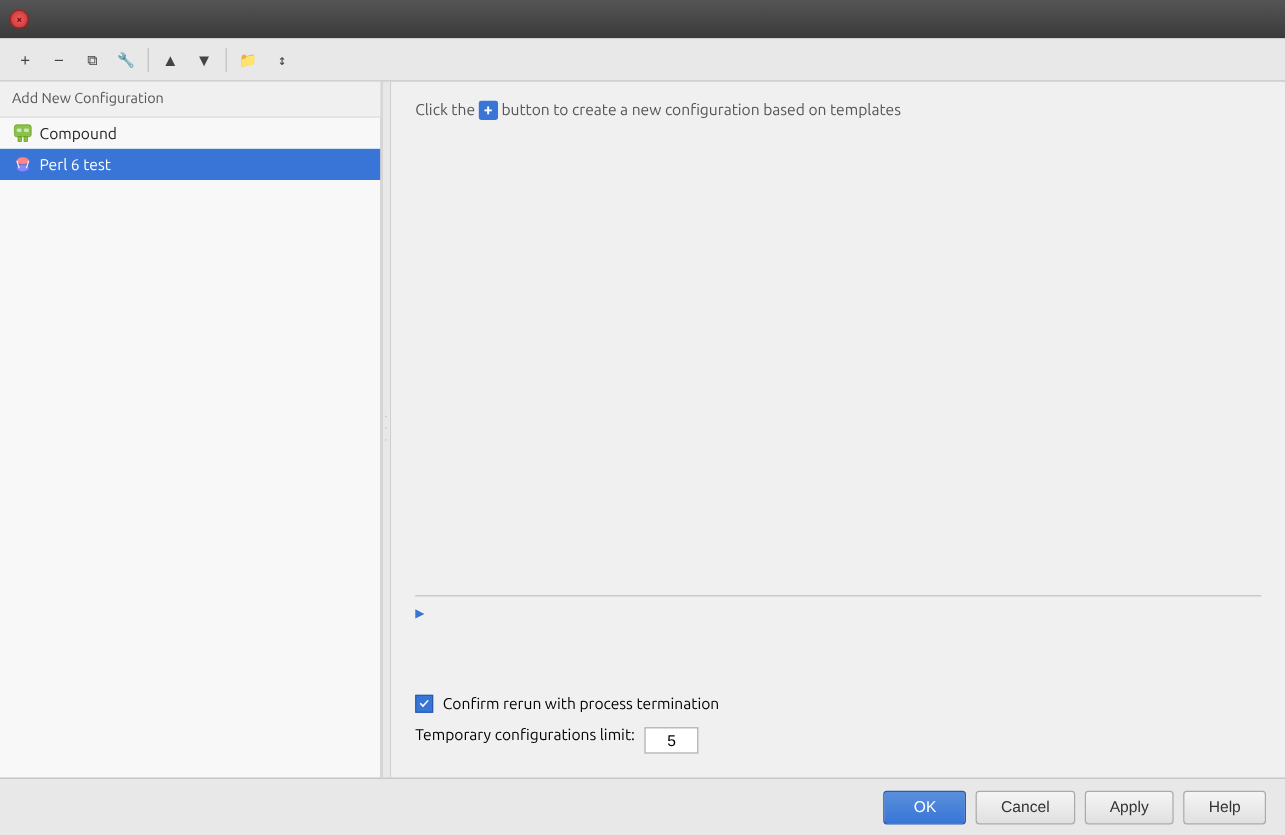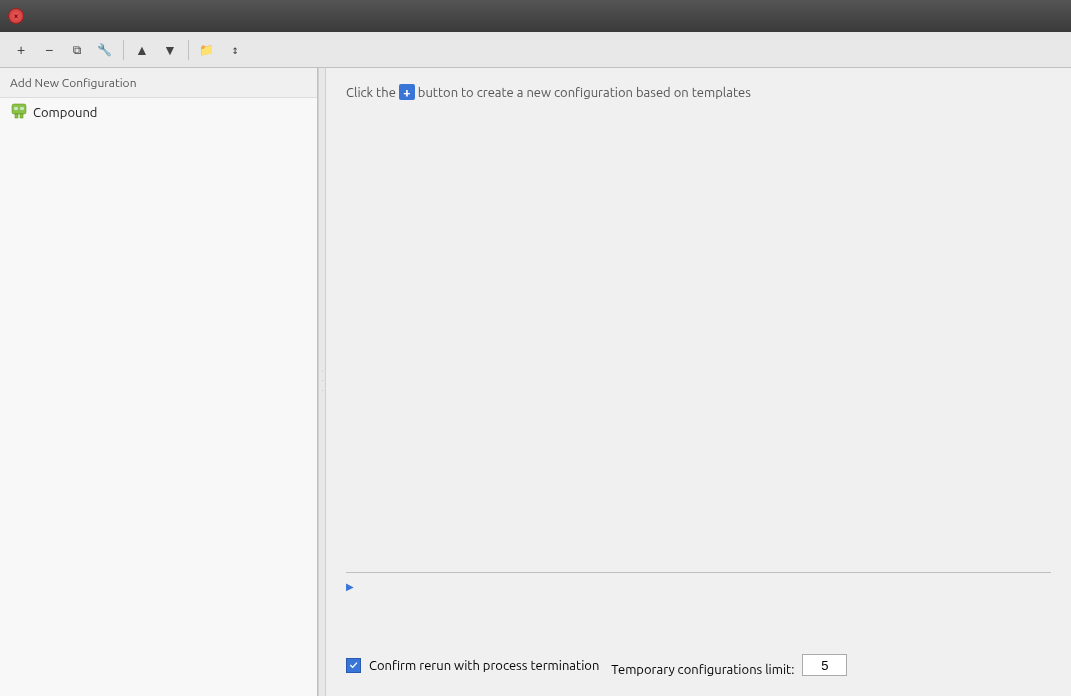--- a/index.html
+++ b/index.html
@@ -188,21 +188,21 @@
       font-size: 13px;
     }
     .run-dashboard-toggle .arrow {
       color: #3875d7;
       font-size: 10px;
     }
 
     
     .bottom-options {
       display: flex;
-      flex-direction: row;
+      flex-direction: column;
       gap: 12px;
       margin-bottom: 10px;
     }
 
     .checkbox-row {
       display: flex;
       align-items: center;
       gap: 8px;
     }
     .checkbox-item {
@@ -222,21 +222,21 @@
     }
     .checkbox-item.checked::after {
       content: '✓';
       color: white;
       font-size: 11px;
       font-weight: bold;
     }
 
     .limit-row {
       display: flex;
-      align-items: flex-end;
+      align-items: flex-start;
       gap: 8px;
     }
     .limit-input {
       width: 45px;
       height: 22px;
       border: 1px solid #aaa;
       background: white;
       padding: 2px 4px;
       font-size: 13px;
       text-align: center;
@@ -328,20 +328,31 @@
               <rect x="4" y="11" width="3" height="4" fill="#8bc34a" stroke="#5a8a00" stroke-width="0.5"></rect>
               <rect x="9" y="11" width="3" height="4" fill="#8bc34a" stroke="#5a8a00" stroke-width="0.5"></rect>
               <rect x="3" y="4" width="4" height="3" rx="1" fill="#c8e6c9"></rect>
               <rect x="9" y="4" width="4" height="3" rx="1" fill="#c8e6c9"></rect>
             </svg>
           </div>
           <span>Compound</span>
         </div>
 
 
+        <div class="config-item selected">
+          <div class="config-item-icon">
+            <svg width="16" height="16" viewBox="0 0 16 16">
+              <ellipse cx="8" cy="5" rx="5" ry="3" fill="#ff8888" stroke="#dd6666" stroke-width="0.5"></ellipse>
+              <ellipse cx="8" cy="11" rx="5" ry="3" fill="#8888ff" stroke="#6666dd" stroke-width="0.5"></ellipse>
+              <line x1="3" y1="5" x2="5" y2="11" stroke="#ffeeee" stroke-width="1"></line>
+              <line x1="13" y1="5" x2="11" y2="11" stroke="#ffeeee" stroke-width="1"></line>
+            </svg>
+          </div>
+          <span>Perl 6 test</span>
+        </div>
 
       </div>
     </div>
 
     <div class="resize-handle">
       <span style="writing-mode: vertical-rl; letter-spacing: 3px; font-size:8px; color:#aaa;">· · ·</span>
     </div>
 
     <div class="right-panel">
       <div class="hint-text">
@@ -365,14 +376,20 @@
         </div>
         <div class="limit-row">
           <span>Temporary configurations limit:</span>
           <input class="limit-input" type="text" value="5" style="">
         </div>
       </div>
     </div>
 
   </div>
 
+  <div class="footer">
+    <button class="btn primary">OK</button>
+    <button class="btn">Cancel</button>
+    <button class="btn">Apply</button>
+    <button class="btn">Help</button>
+  </div>
 
 </div>
 
 </body></html>

